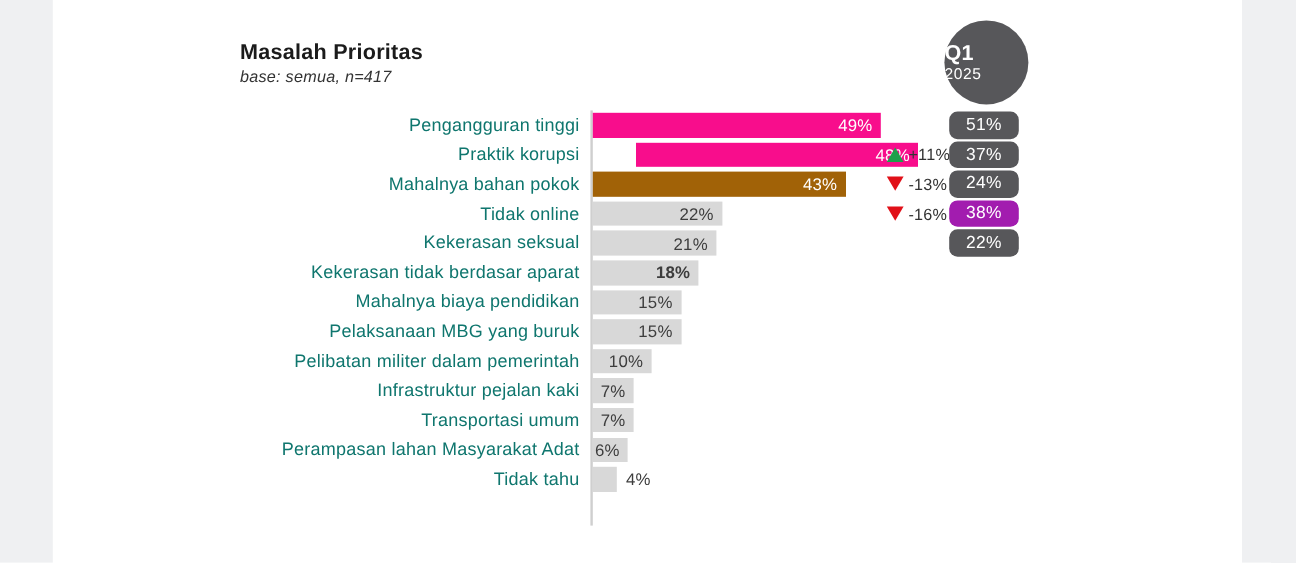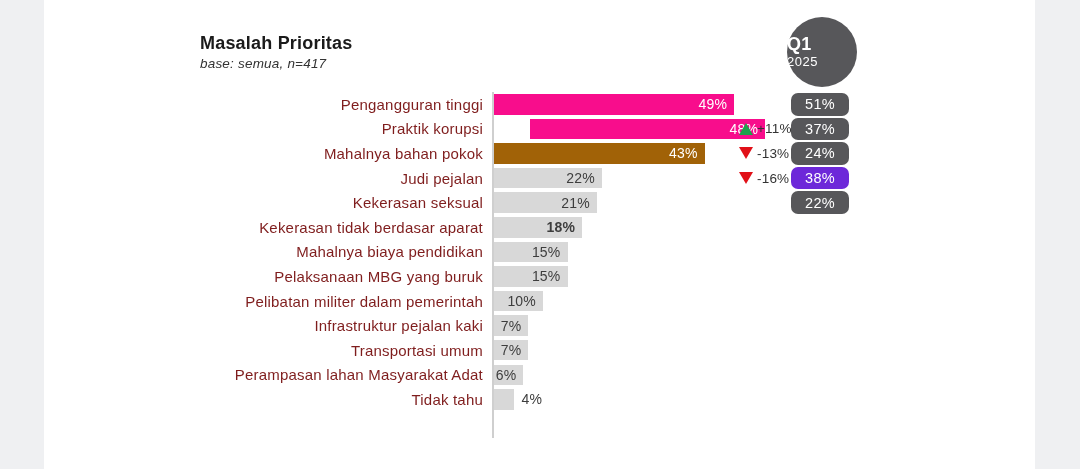--- a/index.html
+++ b/index.html
@@ -50,21 +50,21 @@
     position:absolute;left:492px;top:92px;
     width:2px;height:346px;background:#CFCFCF;
   }
   .rows{position:absolute;left:0;top:92px;width:1080px;}
   .row{
     position:relative;height:24.6px;
     display:flex;align-items:center;
   }
   .row-label{
     width:489px;padding-right:6px;box-sizing:border-box;
-    text-align:right;font-size:15px;color:#7f1d1d;letter-spacing:.2px;
+    text-align:right;font-size:15px;color:#0f766e;letter-spacing:.2px;
     white-space:nowrap;
   }
   .bar-area{
     position:relative;height:20.5px;margin-left:5px;
     display:flex;align-items:center;flex:1;
   }
   .bar{
     height:20.5px;
     display:flex;align-items:center;justify-content:flex-end;
     box-sizing:border-box;padding-right:7px;
@@ -150,32 +150,32 @@
 
       </div>
       <div class="delta">
         <span class="tri down"></span>
         <span class="delta-text">-13%</span>
       </div>
       <div class="prev-badge" style="background: rgb(87, 87, 90);">24%</div>
     </div>
 
     <div class="row">
-      <div class="row-label">Judi pejalan</div>
+      <div class="row-label">Tidak online</div>
       <div class="bar-area">
         <div class="bar" style="width: 107.8px; background: rgb(216, 216, 216);">
           <span class="bar-value">22%</span>
         </div>
 
       </div>
       <div class="delta">
         <span class="tri down"></span>
         <span class="delta-text">-16%</span>
       </div>
-      <div class="prev-badge" style="background: #6d28d9;">38%</div>
+      <div class="prev-badge" style="background: #a21caf;">38%</div>
     </div>
 
     <div class="row">
       <div class="row-label">Kekerasan seksual</div>
       <div class="bar-area">
         <div class="bar" style="width: 102.9px; background: rgb(216, 216, 216);">
           <span class="bar-value">21%</span>
         </div>
 
       </div>

